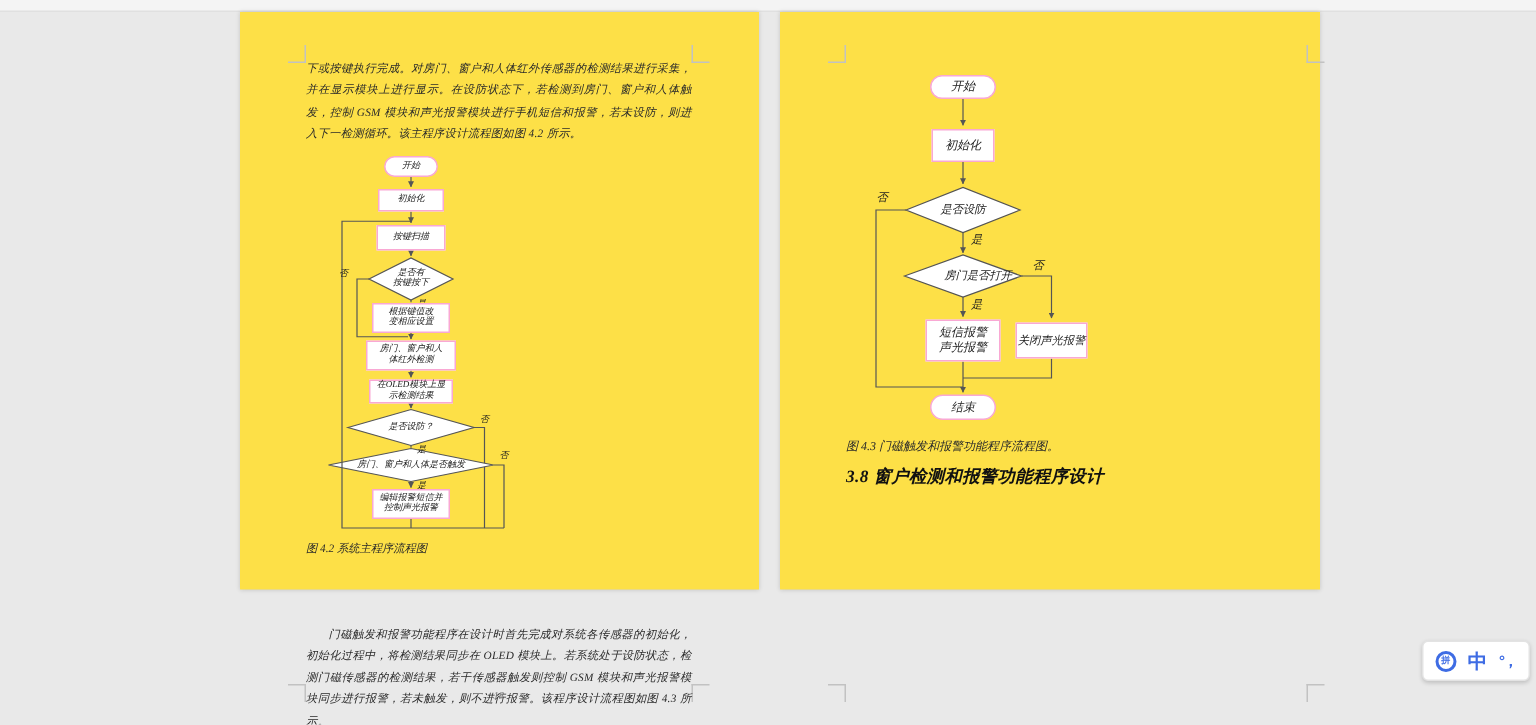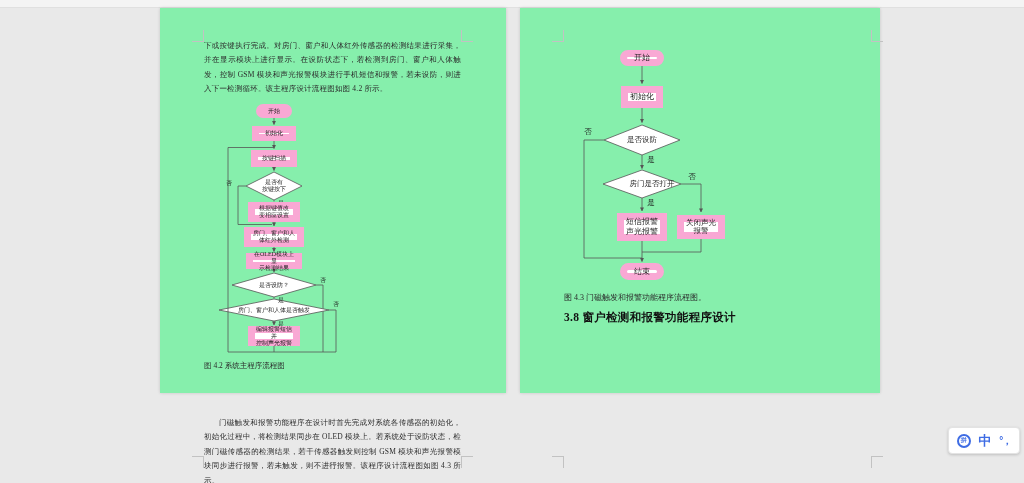--- a/index.html
+++ b/index.html
@@ -2,35 +2,35 @@
 <html><head>
 <meta charset="utf-8">
 <style>
   html,body{margin:0;padding:0;}
   body{
     width:1024px;height:483px;overflow:hidden;position:relative;
     background:#e9e9e9;
     font-family:"Liberation Serif","DejaVu Serif",serif;
   }
   .top-strip{position:absolute;left:0;top:0;width:1024px;height:8px;background:#f4f4f4;border-bottom:1px solid #e0e0e0;box-sizing:border-box;}
-  .page{position:absolute;top:8px;height:385px;background:#86efac;box-shadow:0 0 3px rgba(0,0,0,.16);}
+  .page{position:absolute;top:8px;height:385px;background:#fde047;box-shadow:0 0 3px rgba(0,0,0,.16);font-style:italic;}
   #left-page{left:160px;width:346px;}
   #right-page{left:520px;width:360px;}
 
   .para{position:absolute;color:#2a2a2a;text-align:justify;}
   .indent{text-indent:2em;}
   .lp-body{font-size:7.5px;line-height:14.4px;letter-spacing:0.2px;}
   .rp-body{font-size:8.5px;line-height:14.6px;letter-spacing:0.2px;}
   .caption{position:absolute;color:#2a2a2a;}
   .heading{position:absolute;color:#111;font-weight:bold;font-size:11.5px;letter-spacing:0.3px;}
   .pagenum{position:absolute;color:#777;font-size:7px;text-align:center;}
 
   .figure{position:absolute;}
   .connectors{position:absolute;left:0;top:0;}
-  .flow-box{position:absolute;border:7px solid #f9a8d4;background:#fff;box-sizing:border-box;
+  .flow-box{position:absolute;border:1px solid #f9a8d4;background:#fff;box-sizing:border-box;
     display:flex;flex-direction:column;align-items:center;justify-content:center;
     text-align:center;color:#1d1d1d;}
   .flow-oval{border-radius:9px;}
   .flow-label{position:absolute;color:#1d1d1d;text-align:center;}
   .lf{font-size:6px;line-height:7px;}
   .rf{font-size:7.5px;line-height:8.5px;}
   .rf2{font-size:8px;line-height:10px;}
 
   .cmark{position:absolute;width:12px;height:12px;box-sizing:border-box;}
   .cm-tl{border-right:1px solid #c2c2c2;border-bottom:1px solid #c2c2c2;}

